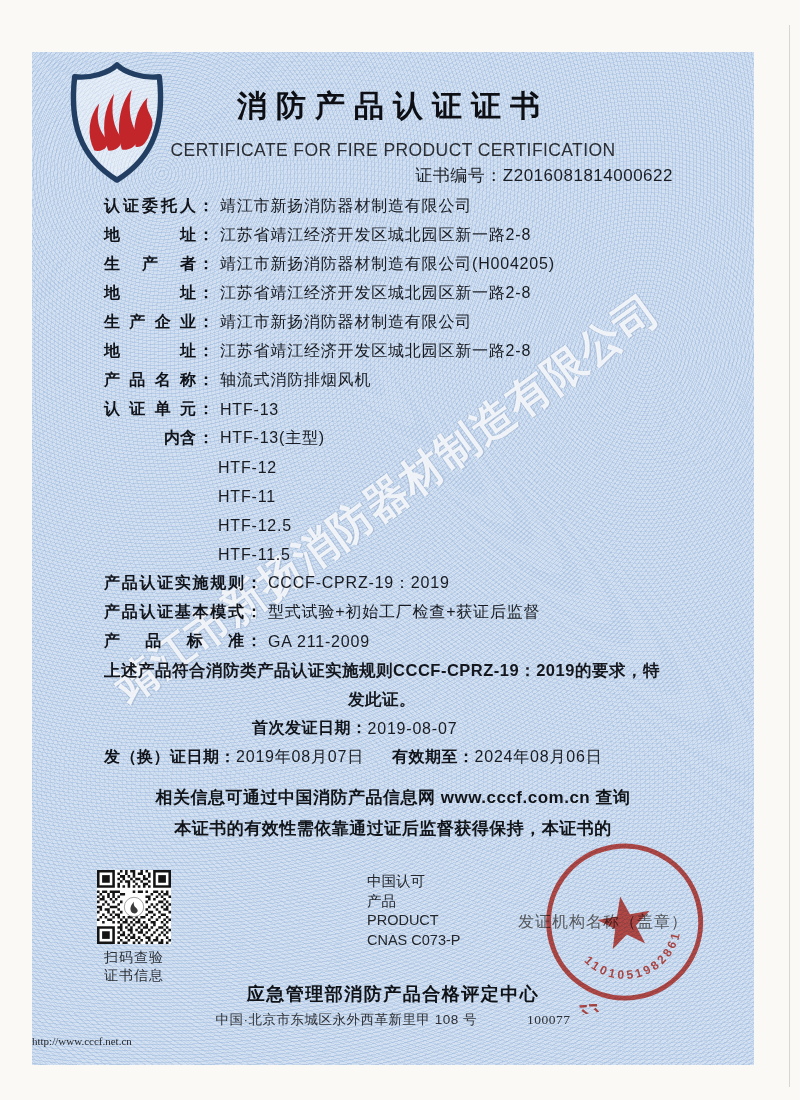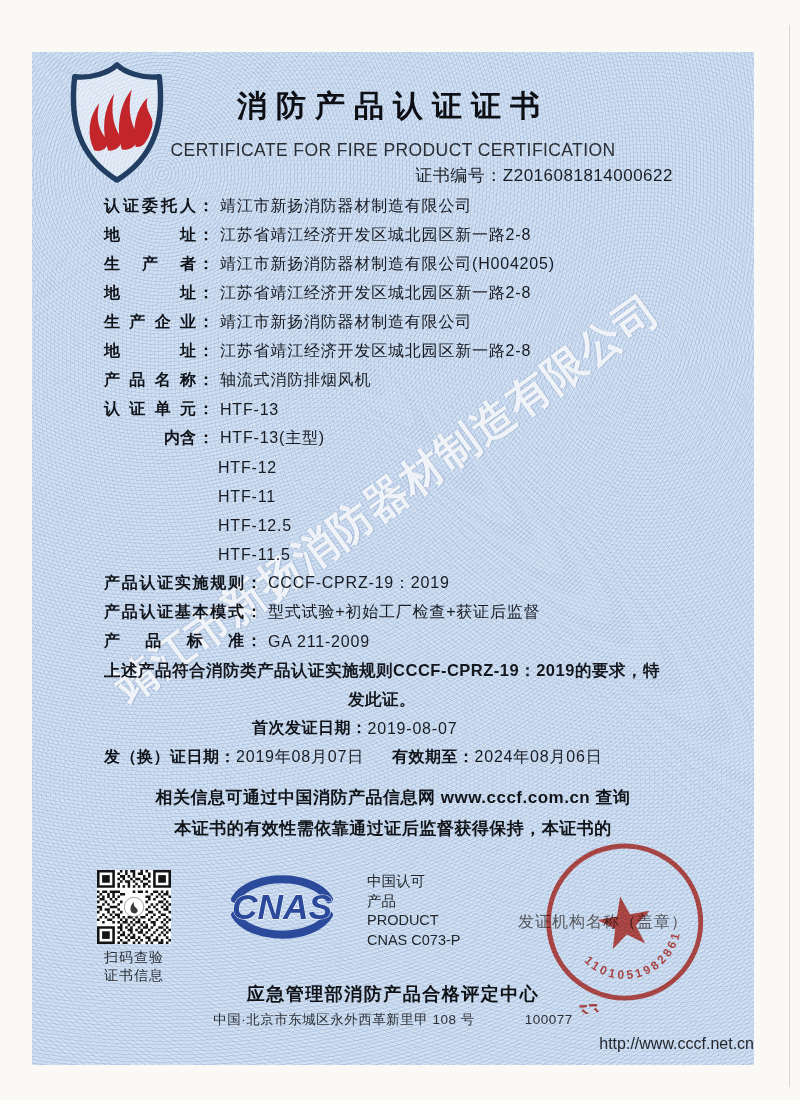--- a/index.html
+++ b/index.html
@@ -67,23 +67,23 @@
   .cnas-logo{position:absolute;left:192px;top:817px;}
   .cnas-text{position:absolute;left:335px;top:820px;font-size:14.5px;line-height:19.5px;color:#23262c;}
   .seal-hint{position:absolute;left:486px;top:860px;font-size:16px;letter-spacing:1px;
              color:#54565a;font-family:"Liberation Serif","DejaVu Serif",serif;}
   .stamp{position:absolute;left:509px;top:786px;opacity:.88;mix-blend-mode:multiply;
          transform:rotate(-10deg);}
   .footer-org{position:absolute;left:0;top:930px;width:722px;text-align:center;
               font-size:18px;font-weight:700;letter-spacing:1.5px;color:#0f1217;}
   .footer-addr{position:absolute;left:0;top:959px;width:722px;text-align:center;
                font-size:13.5px;color:#2c2f35;letter-spacing:.5px;}
-  .footer-addr .post{display:inline-block;margin-left:50px;}
-  .footer-url{position:absolute;left:0;top:983px;width:722px;text-align:right;font-size:16px;
-              color:#23262c;font-family:Liberation Sans, sans-serif;}
+  .footer-addr .post{display:inline-block;margin-left:50px;font-family:Liberation Serif, serif;}
+  .footer-url{position:absolute;left:0;top:983px;width:722px;text-align:left;font-size:11px;
+              color:#23262c;font-family:Liberation Serif, serif;}
 </style>
 </head>
 <body>
 
 <div class="page-edge"></div>
 
 <div class="cert">
 
   <div class="watermark">靖江市新扬消防器材制造有限公司</div>
 
@@ -242,27 +242,20 @@
       </g>
       <circle cx="14.5" cy="14.5" r="3.8" fill="#ffffff" stroke="#8a8a8a" stroke-width="0.3"></circle>
       <path d="M13.6,16.6 c-1-1.4-0.3-3 0.9-4.2 c-0.3 1.1 0.1 1.8 0.8 2.4 c0.7 0.6 0.9 1.4 0.3 1.9 c-0.6 0.5-1.6 0.4-2-0.1z" fill="#3a3a3a"></path>
     </svg>
   </div>
   <div class="qr-caption">
     <div>扫码查验</div>
     <div>证书信息</div>
   </div>
 
-  <div class="cnas-logo">
-    <svg width="116" height="76" viewBox="0 0 130 86">
-      <path d="M12,34 A56,33 0 0 1 118,34" fill="none" stroke="#2b4a9b" stroke-width="9" stroke-linecap="round"></path>
-      <path d="M12,52 A56,33 0 0 0 118,52" fill="none" stroke="#2b4a9b" stroke-width="9" stroke-linecap="round"></path>
-      <text x="65" y="57" text-anchor="middle" font-size="40" font-weight="bold" font-style="italic" font-family="Liberation Sans, DejaVu Sans, sans-serif" fill="#2b4a9b" stroke="#ffffff" stroke-width="1" paint-order="stroke">CNAS</text>
-    </svg>
-  </div>
   <div class="cnas-text">
     <div>中国认可</div>
     <div>产品</div>
     <div>PRODUCT</div>
     <div>CNAS C073-P</div>
   </div>
 
   <div class="seal-hint">发证机构名称（盖章）</div>
 
   <div class="stamp">

